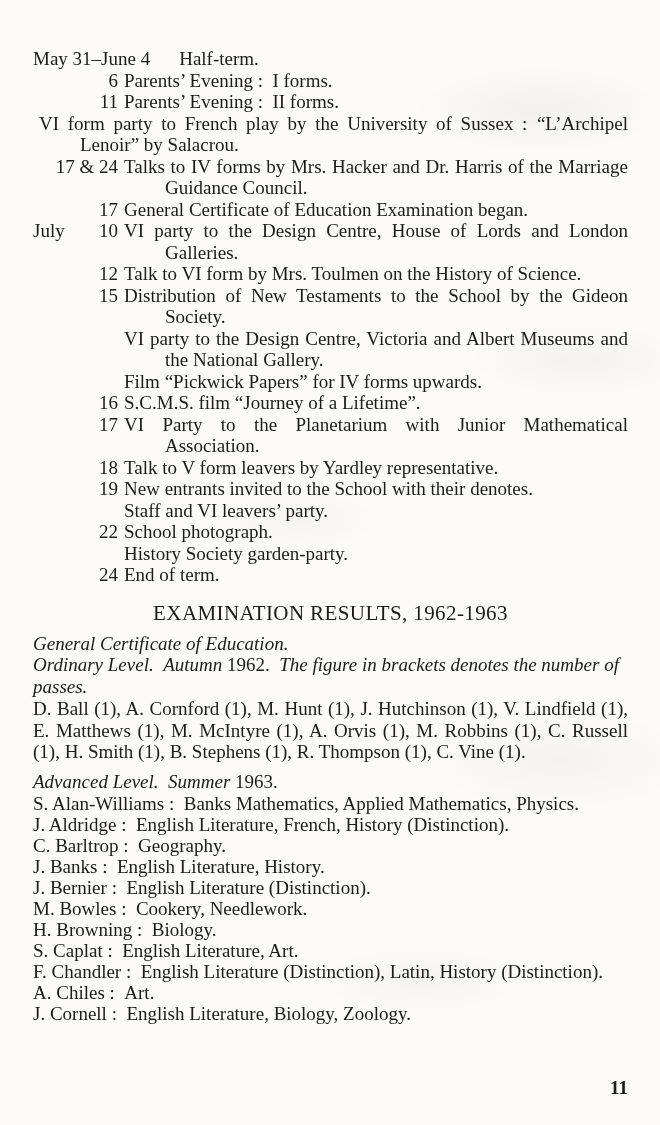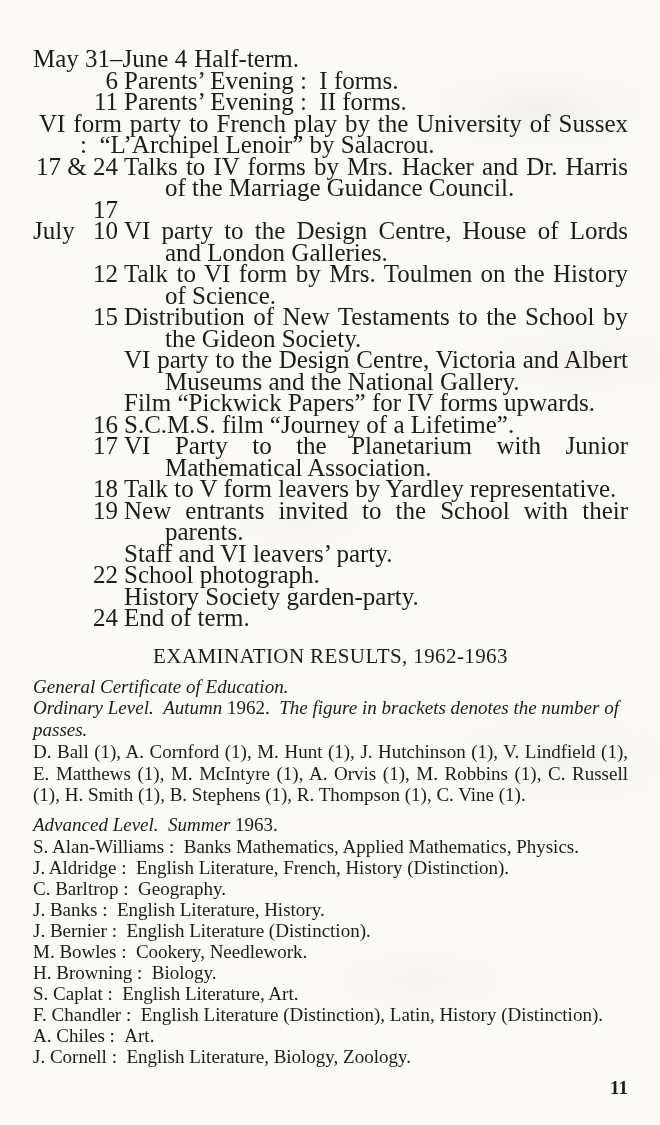--- a/index.html
+++ b/index.html
@@ -22,37 +22,37 @@
     background:
       radial-gradient(180px 60px at 540px 110px, rgba(60,60,60,0.05), transparent 70%),
       radial-gradient(160px 50px at 580px 360px, rgba(60,60,60,0.045), transparent 70%),
       radial-gradient(200px 70px at 560px 760px, rgba(60,60,60,0.04), transparent 70%),
       radial-gradient(150px 45px at 420px 980px, rgba(60,60,60,0.035), transparent 70%),
       radial-gradient(120px 40px at 300px 520px, rgba(60,60,60,0.03), transparent 70%);
     pointer-events:none;
   }
 
   
-  .calendar { position:relative; font-size:25px; line-height:21.5px; }
+  .calendar { position:relative; font-size:19px; line-height:21.5px; }
   .cal-row { display:flex; }
   .cal-left {
     flex:0 0 85px;
     display:flex; justify-content:space-between;
     white-space:nowrap;
   }
   .cal-day { margin-left:auto; text-align:right; }
   .cal-text {
     flex:1;
     margin-left:6px;
     text-align:justify;
     padding-left:41px;
     text-indent:-41px;
   }
   .cal-row.first .cal-left-span { white-space:nowrap; }
-  .cal-row.first .cal-text-first { margin-left:7px; }
+  .cal-row.first .cal-text-first { margin-left:29px; }
 
   
   .results { position:relative; font-size:19px; line-height:21.8px; }
   .results-heading {
     text-align:center;
     font-weight:normal;
     font-size:21px;
     letter-spacing:0.4px;
     margin:15px 0 8px 0;
     line-height:24px;
@@ -113,20 +113,21 @@
           <span class="cal-day">17 &amp; 24</span>
         </span>
       <span class="cal-text">Talks to IV forms by Mrs. Hacker and Dr. Harris of the Marriage Guidance Council.</span>
     </div>
 
     <div class="cal-row">
       <span class="cal-left">
           <span class="cal-month"></span>
           <span class="cal-day">17</span>
         </span>
+      <span class="cal-text">General Certificate of Education Examination began.</span>
     </div>
 
     <div class="cal-row">
       <span class="cal-left">
           <span class="cal-month">July</span>
           <span class="cal-day">10</span>
         </span>
       <span class="cal-text">VI party to the Design Centre, House of Lords and London Galleries.</span>
     </div>
 
@@ -184,21 +185,21 @@
           <span class="cal-day">18</span>
         </span>
       <span class="cal-text">Talk to V form leavers by Yardley representative.</span>
     </div>
 
     <div class="cal-row">
       <span class="cal-left">
           <span class="cal-month"></span>
           <span class="cal-day">19</span>
         </span>
-      <span class="cal-text">New entrants invited to the School with their parents.</span>
+      <span class="cal-text">New entrants invited to the School with their denotes.</span>
     </div>
 
     <div class="cal-row">
       <span class="cal-left">
           <span class="cal-month"></span>
           <span class="cal-day"></span>
         </span>
       <span class="cal-text">Staff and VI leavers’ party.</span>
     </div>
 

